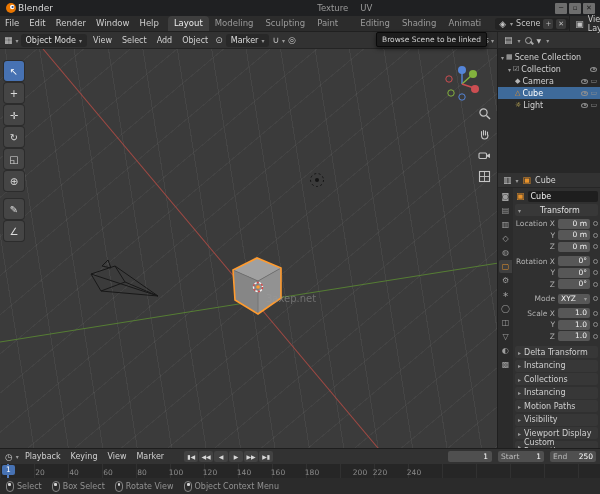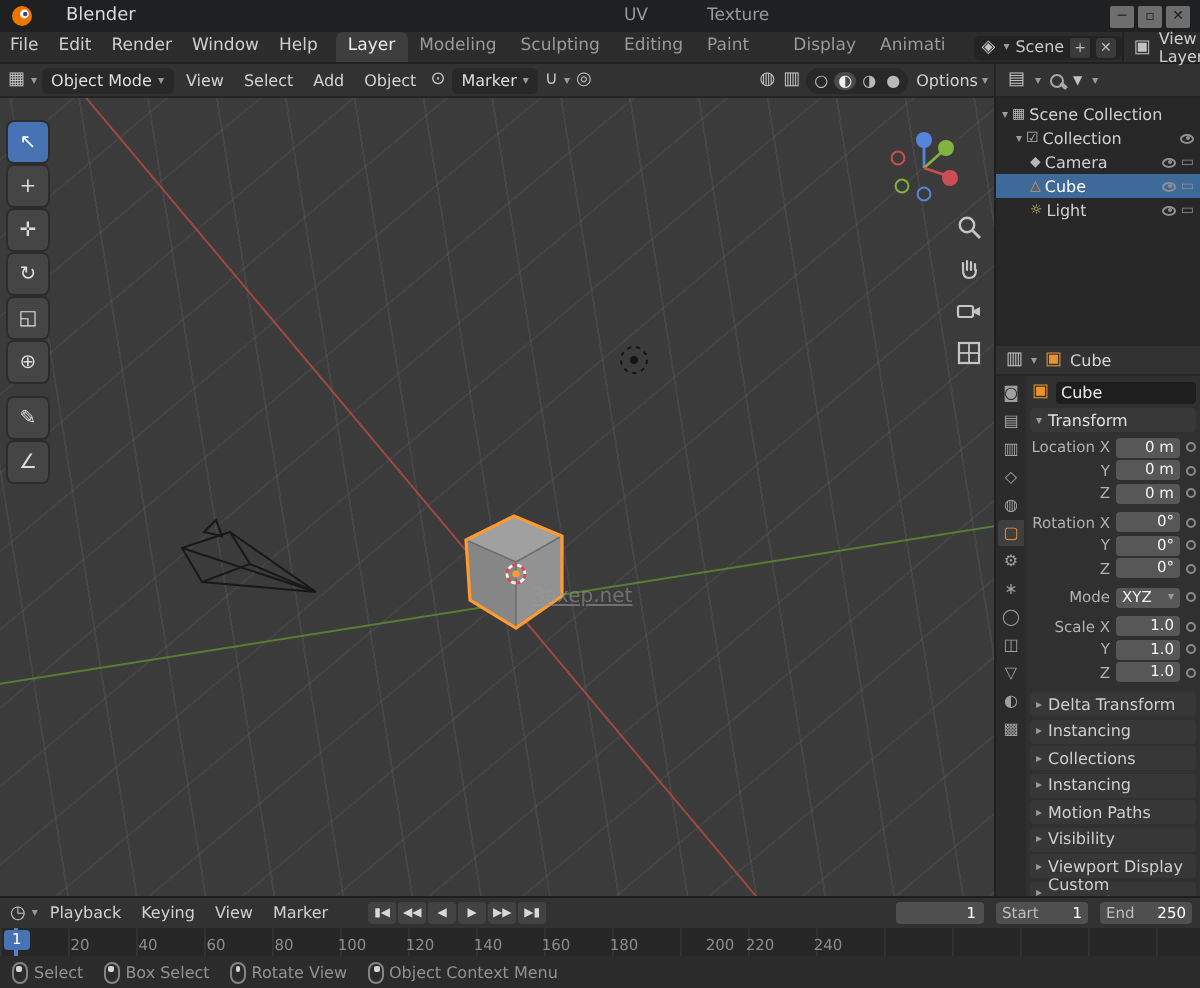--- a/index.html
+++ b/index.html
@@ -1,21 +1,21 @@
 <!DOCTYPE html>
 <html><head>
 <meta charset="utf-8">
 <style>
   html,body{margin:0;padding:0;background:#111;}
   *{box-sizing:border-box;user-select:none;}
   .app{position:relative;width:600px;height:494px;background:#2a2a2a;overflow:hidden;
        font-family:"DejaVu Sans",sans-serif;font-size:9px;color:#c8c8c8;}
 
   
-  .titlebar{height:16px;background:#1f2022;display:flex;align-items:center;padding:0 5px;gap:16px;}
+  .titlebar{height:16px;background:#1f2022;display:flex;align-items:center;padding:0 5px;gap:1px;}
   .wtitle{color:#dadada;font-size:9px;}
   .wcontrols{margin-left:auto;display:flex;gap:2px;}
   .wbtn{width:12px;height:11px;background:#6e6e6e;color:#1c1c1c;font-size:7px;line-height:11px;
         text-align:center;border-radius:1px;}
 
   
   .topbar{height:16px;background:#2c2c2c;display:flex;align-items:center;border-bottom:1px solid #202020;}
   .menu{padding:0 5px;color:#cfcfcf;font-size:8.5px;line-height:15px;cursor:default;}
   .tabs{display:flex;margin-left:4px;height:100%;align-items:flex-end;}
   .tab{padding:0 6px;color:#9a9a9a;font-size:8.5px;line-height:15px;}
@@ -60,21 +60,21 @@
   .tool.active{background:#4772b3;color:#fff;}
   .tool.gap{margin-top:6px;}
 
   .vp-overlay{position:absolute;left:36px;top:8px;z-index:4;text-shadow:0 1px 1px rgba(0,0,0,.55);}
   .vp-overlay .l1{color:#d6d6d6;font-size:8.5px;}
   .vp-overlay .l2{color:#adadad;font-size:8px;margin-top:2px;}
 
   .gizmo{position:absolute;right:16px;top:14px;z-index:5;}
   .vp-sideicons{position:absolute;right:6px;top:58px;display:flex;flex-direction:column;gap:8px;z-index:5;}
 
-  .watermark{position:absolute;left:266px;top:244px;color:#9a9a9a;opacity:.55;font-size:10px;z-index:3;text-decoration:underline;}
+  .watermark{position:absolute;left:266px;top:244px;color:#9a9a9a;opacity:.55;font-size:10px;z-index:3;}
   .scene-obj{position:absolute;z-index:2;}
 
   
   .rightcol{width:103px;display:flex;flex-direction:column;background:#2e2e2e;border-left:1px solid #1f1f1f;}
   .outliner{height:124px;background:#272727;padding-top:2px;overflow:hidden;}
   .orow{height:12px;display:flex;align-items:center;font-size:8px;color:#d0d0d0;gap:2px;padding-right:3px;}
   .orow .lbl{white-space:nowrap;overflow:hidden;}
   .orow.sel{background:#3e6a9a;color:#fff;}
   .oicon{font-size:7px;color:#b7b7b7;flex:none;}
   .eyes{margin-left:auto;display:flex;align-items:center;gap:2px;}
@@ -89,21 +89,21 @@
   .pbody{flex:1;display:flex;overflow:hidden;}
   .tabstrip{width:15px;background:#2b2b2b;display:flex;flex-direction:column;align-items:center;
             padding-top:2px;gap:1px;}
   .ptab{width:13px;height:13px;display:flex;align-items:center;justify-content:center;
         font-size:8px;color:#9f9f9f;border-radius:2px 0 0 2px;}
   .ptab.active{background:#3f3f3f;color:#e8932c;}
   .pcontent{flex:1;padding:2px 2px 0 2px;overflow:hidden;}
   .namerow{display:flex;align-items:center;gap:2px;height:12px;margin-bottom:2px;}
   .namefield{flex:1;background:#1e1e1e;border-radius:2px;height:11px;line-height:11px;
              padding:0 3px;color:#ececec;font-size:8px;}
-  .theader{height:12px;background:#383838;border-radius:2px;display:flex;align-items:center;gap:3px;
+  .theader{height:12px;background:#383838;border-radius:2px;display:flex;align-items:center;gap:19px;
            padding:0 3px;color:#e0e0e0;font-size:8px;margin-bottom:2px;}
   .prow{display:flex;align-items:center;height:11.5px;gap:3px;}
   .prow.gap{margin-top:3px;}
   .plabel{flex:1;text-align:right;color:#b2b2b2;font-size:7.5px;white-space:nowrap;overflow:hidden;}
   .pfield{width:32px;height:10px;background:#575757;border-radius:2px;color:#f2f2f2;font-size:7.5px;
           line-height:10px;text-align:right;padding:0 3px;flex:none;}
   .pfield.mode{display:flex;justify-content:space-between;align-items:center;text-align:left;}
   .pdot{width:5px;flex:none;display:flex;justify-content:center;}
   .pdot::after{content:"";width:3px;height:3px;border:1px solid #8a8a8a;border-radius:50%;}
   .psection{height:12px;background:#373737;border-radius:2px;display:flex;align-items:center;gap:3px;
@@ -166,26 +166,26 @@
     </div>
   </div>
 
   <div class="topbar">
     <span class="menu">File</span>
     <span class="menu">Edit</span>
     <span class="menu">Render</span>
     <span class="menu">Window</span>
     <span class="menu">Help</span>
     <div class="tabs">
-      <span class="tab active">Layer</span>
+      <span class="tab active">Layout</span>
       <span class="tab">Modeling</span>
       <span class="tab">Sculpting</span>
+      <span class="tab">Texture Paint</span>
       <span class="tab">UV Editing</span>
-      <span class="tab">Texture Paint</span>
-      <span class="tab">Display</span>
+      <span class="tab">Shading</span>
       <span class="tab">Animati</span>
     </div>
     <div class="datablock">
       <span class="hicon">◈</span>
       <span class="caret">▾</span>
       <span>Scene</span>
       <span class="db-btn">+</span>
       <span class="db-btn">✕</span>
     </div>
     <div class="tb-right">
@@ -545,14 +545,17 @@
       <span>Rotate View</span>
     </span>
     <span class="sitem">
       <span class="mouse right">
           <i></i>
         </span>
       <span>Object Context Menu</span>
     </span>
   </div>
 
+  <div class="tooltip">
+    <span>Browse Scene to be linked</span>
+  </div>
 
 </div>
 
 </body></html>

